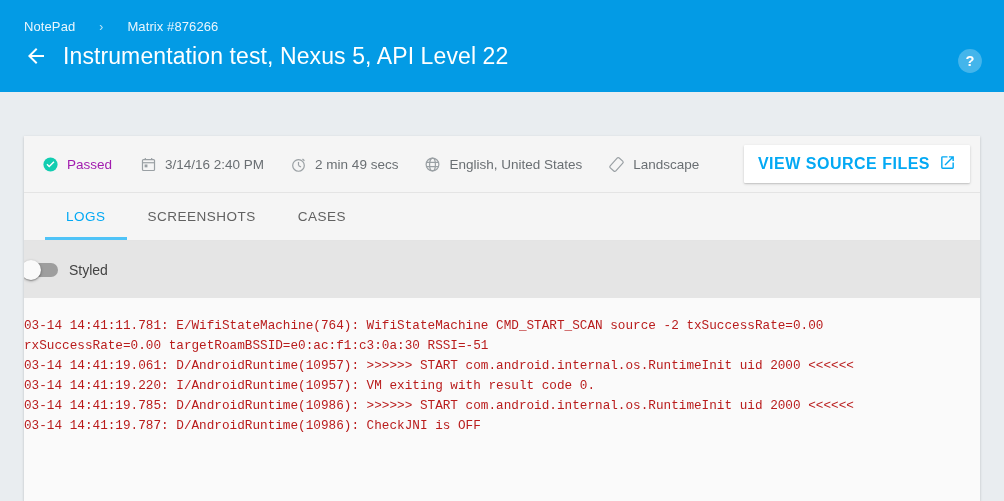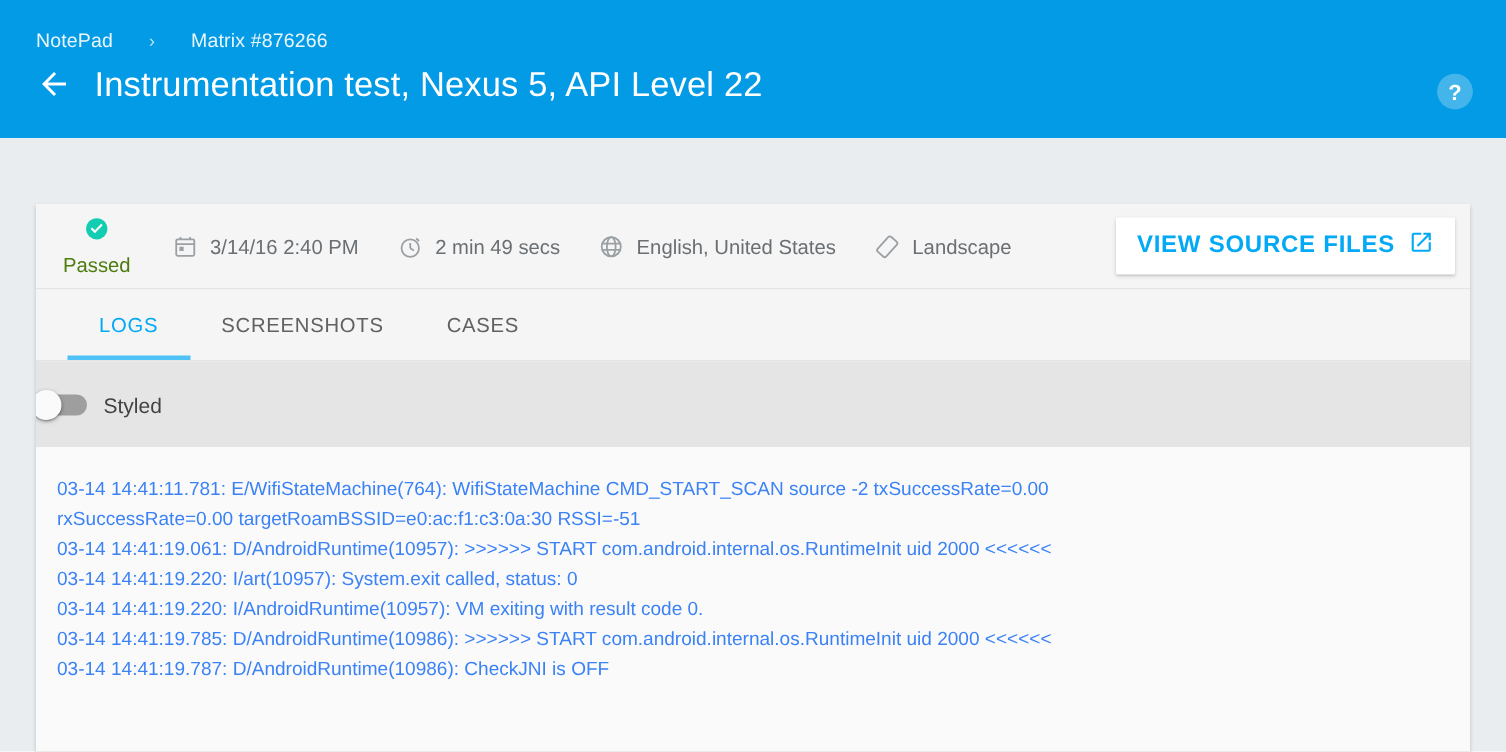--- a/index.html
+++ b/index.html
@@ -103,23 +103,22 @@
     color: #6a6f73;
     white-space: nowrap;
   }
   .info-item .ic {
     width: 17px;
     height: 17px;
     flex: 0 0 17px;
     display: block;
   }
   .info-item.status-passed {
-    color: #4d7c0f;
+    color: #a21caf;
     margin-right: 28px;
-    flex-direction: column;
   }
   .view-src {
     position: absolute;
     right: 10px;
     top: 9px;
     height: 38px;
     padding: 0 14px;
     background: #ffffff;
     box-shadow: 0 1px 3px rgba(0,0,0,0.16), 0 1px 1px rgba(0,0,0,0.08);
     display: flex;
@@ -205,25 +204,24 @@
   }
 
   
   .logbody {
     background: #fafafa;
     padding: 18px 0 0 0;
     height: 185px;
     overflow: hidden;
   }
   .logline {
-    font-family: Liberation Sans, sans-serif;
+    font-family: Liberation Mono, monospace;
     font-size: 12.7px;
     line-height: 20px;
-    color: #3b82f6;
-    padding-left: 14px;
+    color: #b91c1c;
     white-space: pre;
   }
 </style>
 </head>
 <body>
 
 <div class="appbar">
 
   <div class="breadcrumb">
     <span class="crumb">NotePad</span>
@@ -339,19 +337,18 @@
         <span class="knob"></span>
       </span>
       <span class="toggle-label">Styled</span>
     </div>
   </div>
 
   <div class="logbody">
     <div class="logline">03-14 14:41:11.781: E/WifiStateMachine(764): WifiStateMachine CMD_START_SCAN source -2 txSuccessRate=0.00</div>
     <div class="logline">rxSuccessRate=0.00 targetRoamBSSID=e0:ac:f1:c3:0a:30 RSSI=-51</div>
     <div class="logline">03-14 14:41:19.061: D/AndroidRuntime(10957): &gt;&gt;&gt;&gt;&gt;&gt; START com.android.internal.os.RuntimeInit uid 2000 &lt;&lt;&lt;&lt;&lt;&lt;</div>
-    <div class="logline">03-14 14:41:19.220: I/art(10957): System.exit called, status: 0</div>
     <div class="logline">03-14 14:41:19.220: I/AndroidRuntime(10957): VM exiting with result code 0.</div>
     <div class="logline">03-14 14:41:19.785: D/AndroidRuntime(10986): &gt;&gt;&gt;&gt;&gt;&gt; START com.android.internal.os.RuntimeInit uid 2000 &lt;&lt;&lt;&lt;&lt;&lt;</div>
     <div class="logline">03-14 14:41:19.787: D/AndroidRuntime(10986): CheckJNI is OFF</div>
   </div>
 
 </div>
 
 </body></html>

